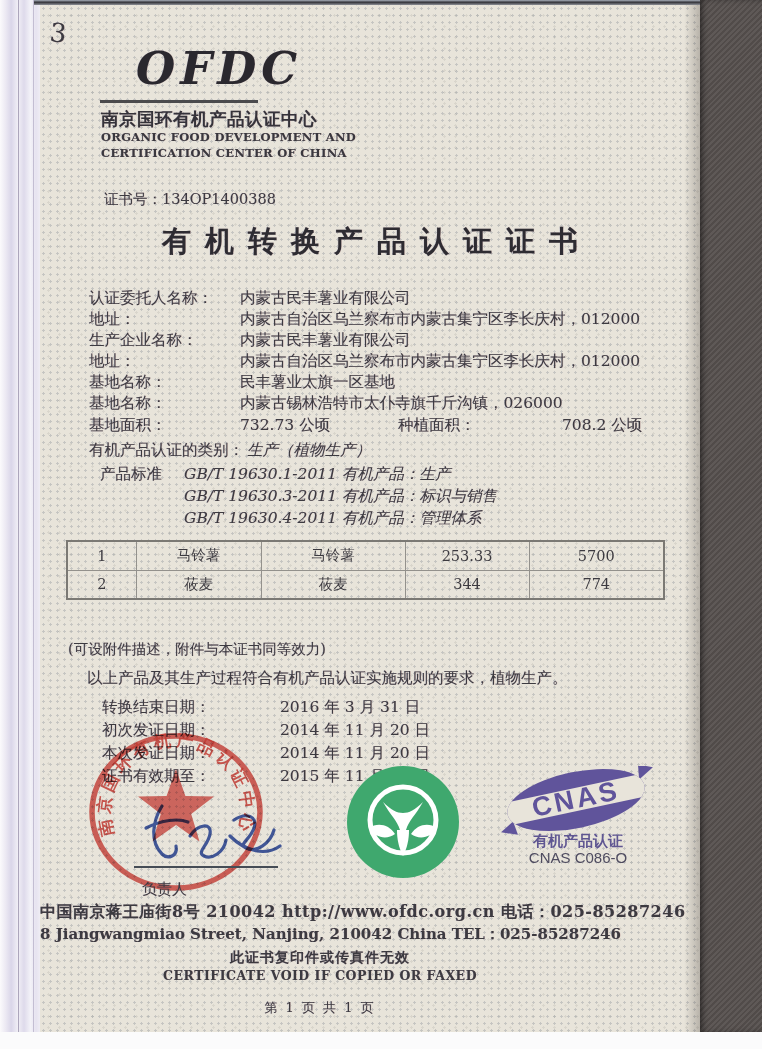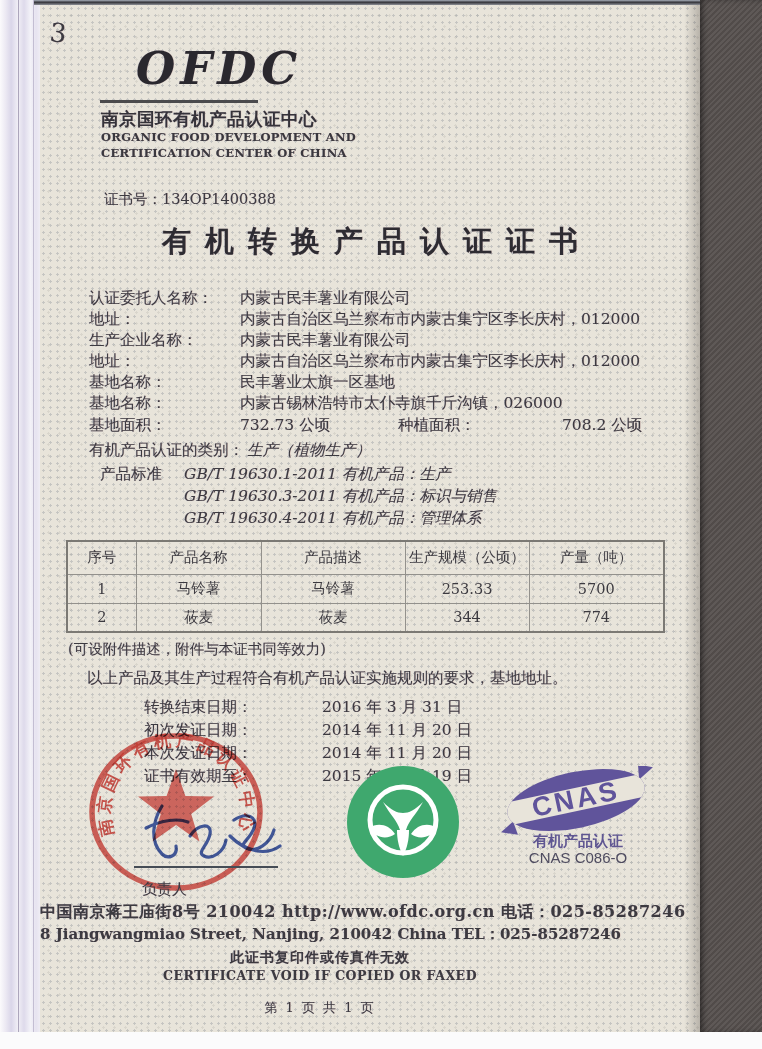--- a/index.html
+++ b/index.html
@@ -60,21 +60,21 @@
   .ptable{left:66px;top:540px;}
   .ptable table{border-collapse:collapse;table-layout:fixed;width:597px;}
   .ptable td,.ptable th{border:1px solid #93918c;font-weight:normal;text-align:center;
     font-size:14.5px;color:#3c3a40;padding:0;font-family:"DejaVu Serif","Liberation Serif",serif;}
   .ptable table{border:2px solid #7b7974;}
   .ptable .hrow{height:33px;}
   .ptable .drow{height:29px;}
   .tnote{left:68px;top:640px;font-size:14.5px;}
   .decl{left:87px;top:668px;font-size:15.5px;}
   .drow-line{font-size:15.5px;left:102px;white-space:nowrap;}
-  .drow-line .dlab{display:inline-block;width:178px;margin-left:42px;}
+  .drow-line .dlab{display:inline-block;width:178px;}
   
   .seal{left:86px;top:733px;mix-blend-mode:multiply;}
   .signature{left:138px;top:796px;mix-blend-mode:multiply;}
   .sig-line{left:134px;top:866px;width:144px;height:2px;background:#454c55;}
   .signer{left:142px;top:880px;font-size:15px;}
   .greenlogo{left:347px;top:766px;}
   .cnaslogo{left:498px;top:766px;}
   
   .fcenter{left:40px;width:560px;text-align:center;white-space:nowrap;}
   .addr-cn{top:902px;font-size:16px;font-weight:bold;letter-spacing:.5px;}
@@ -148,47 +148,40 @@
 <div class="abs ptable">
   <table>
     <colgroup>
         <col style="width:69px">
         <col style="width:125px">
         <col style="width:144px">
         <col style="width:124px">
         <col style="width:135px">
       </colgroup>
     <tbody>
-        <tr class="hrow">
-      <th>序号</th>
-      <th>产品名称</th>
-      <th>产品描述</th>
-      <th>生产规模（公顷）</th>
-      <th>产量（吨）</th>
-    </tr>
     <tr class="drow">
       <td>1</td>
       <td>马铃薯</td>
       <td>马铃薯</td>
       <td>253.33</td>
       <td>5700</td>
     </tr>
     <tr class="drow">
       <td>2</td>
       <td>莜麦</td>
       <td>莜麦</td>
       <td>344</td>
       <td>774</td>
     </tr>
   </tbody>
     </table>
 </div>
 <div class="abs tnote t">(可设附件描述，附件与本证书同等效力)</div>
 
-<div class="abs decl t">以上产品及其生产过程符合有机产品认证实施规则的要求，基地地址。</div>
+<div class="abs decl t">以上产品及其生产过程符合有机产品认证实施规则的要求，植物生产。</div>
 <div class="abs drow-line t" style="top:697px;"><span class="dlab">转换结束日期：</span><span>2016 年 3 月 31 日</span></div>
 <div class="abs drow-line t" style="top:720px;"><span class="dlab">初次发证日期：</span><span>2014 年 11 月 20 日</span></div>
 <div class="abs drow-line t" style="top:743px;"><span class="dlab">本次发证日期：</span><span>2014 年 11 月 20 日</span></div>
 <div class="abs drow-line t" style="top:766px;"><span class="dlab">证书有效期至：</span><span>2015 年 11 月 19 日</span></div>
 
 <svg class="abs seal" width="180" height="164" viewBox="0 0 180 164">
   <ellipse cx="90" cy="79" rx="84" ry="76" fill="none" stroke="#d4423c" stroke-width="5.5" opacity="0.8"></ellipse>
   <polygon opacity="0.75" fill="#d4423c" points="90,36 99.4,63.1 128,63.6 105.2,80.9 113.5,108.4 90,92 66.5,108.4 74.8,80.9 52,63.6 80.6,63.1"></polygon>
   <defs>
       <path id="sealArc" d="M 28 101.6 A 66 66 0 1 1 152 101.6" fill="none"></path>

